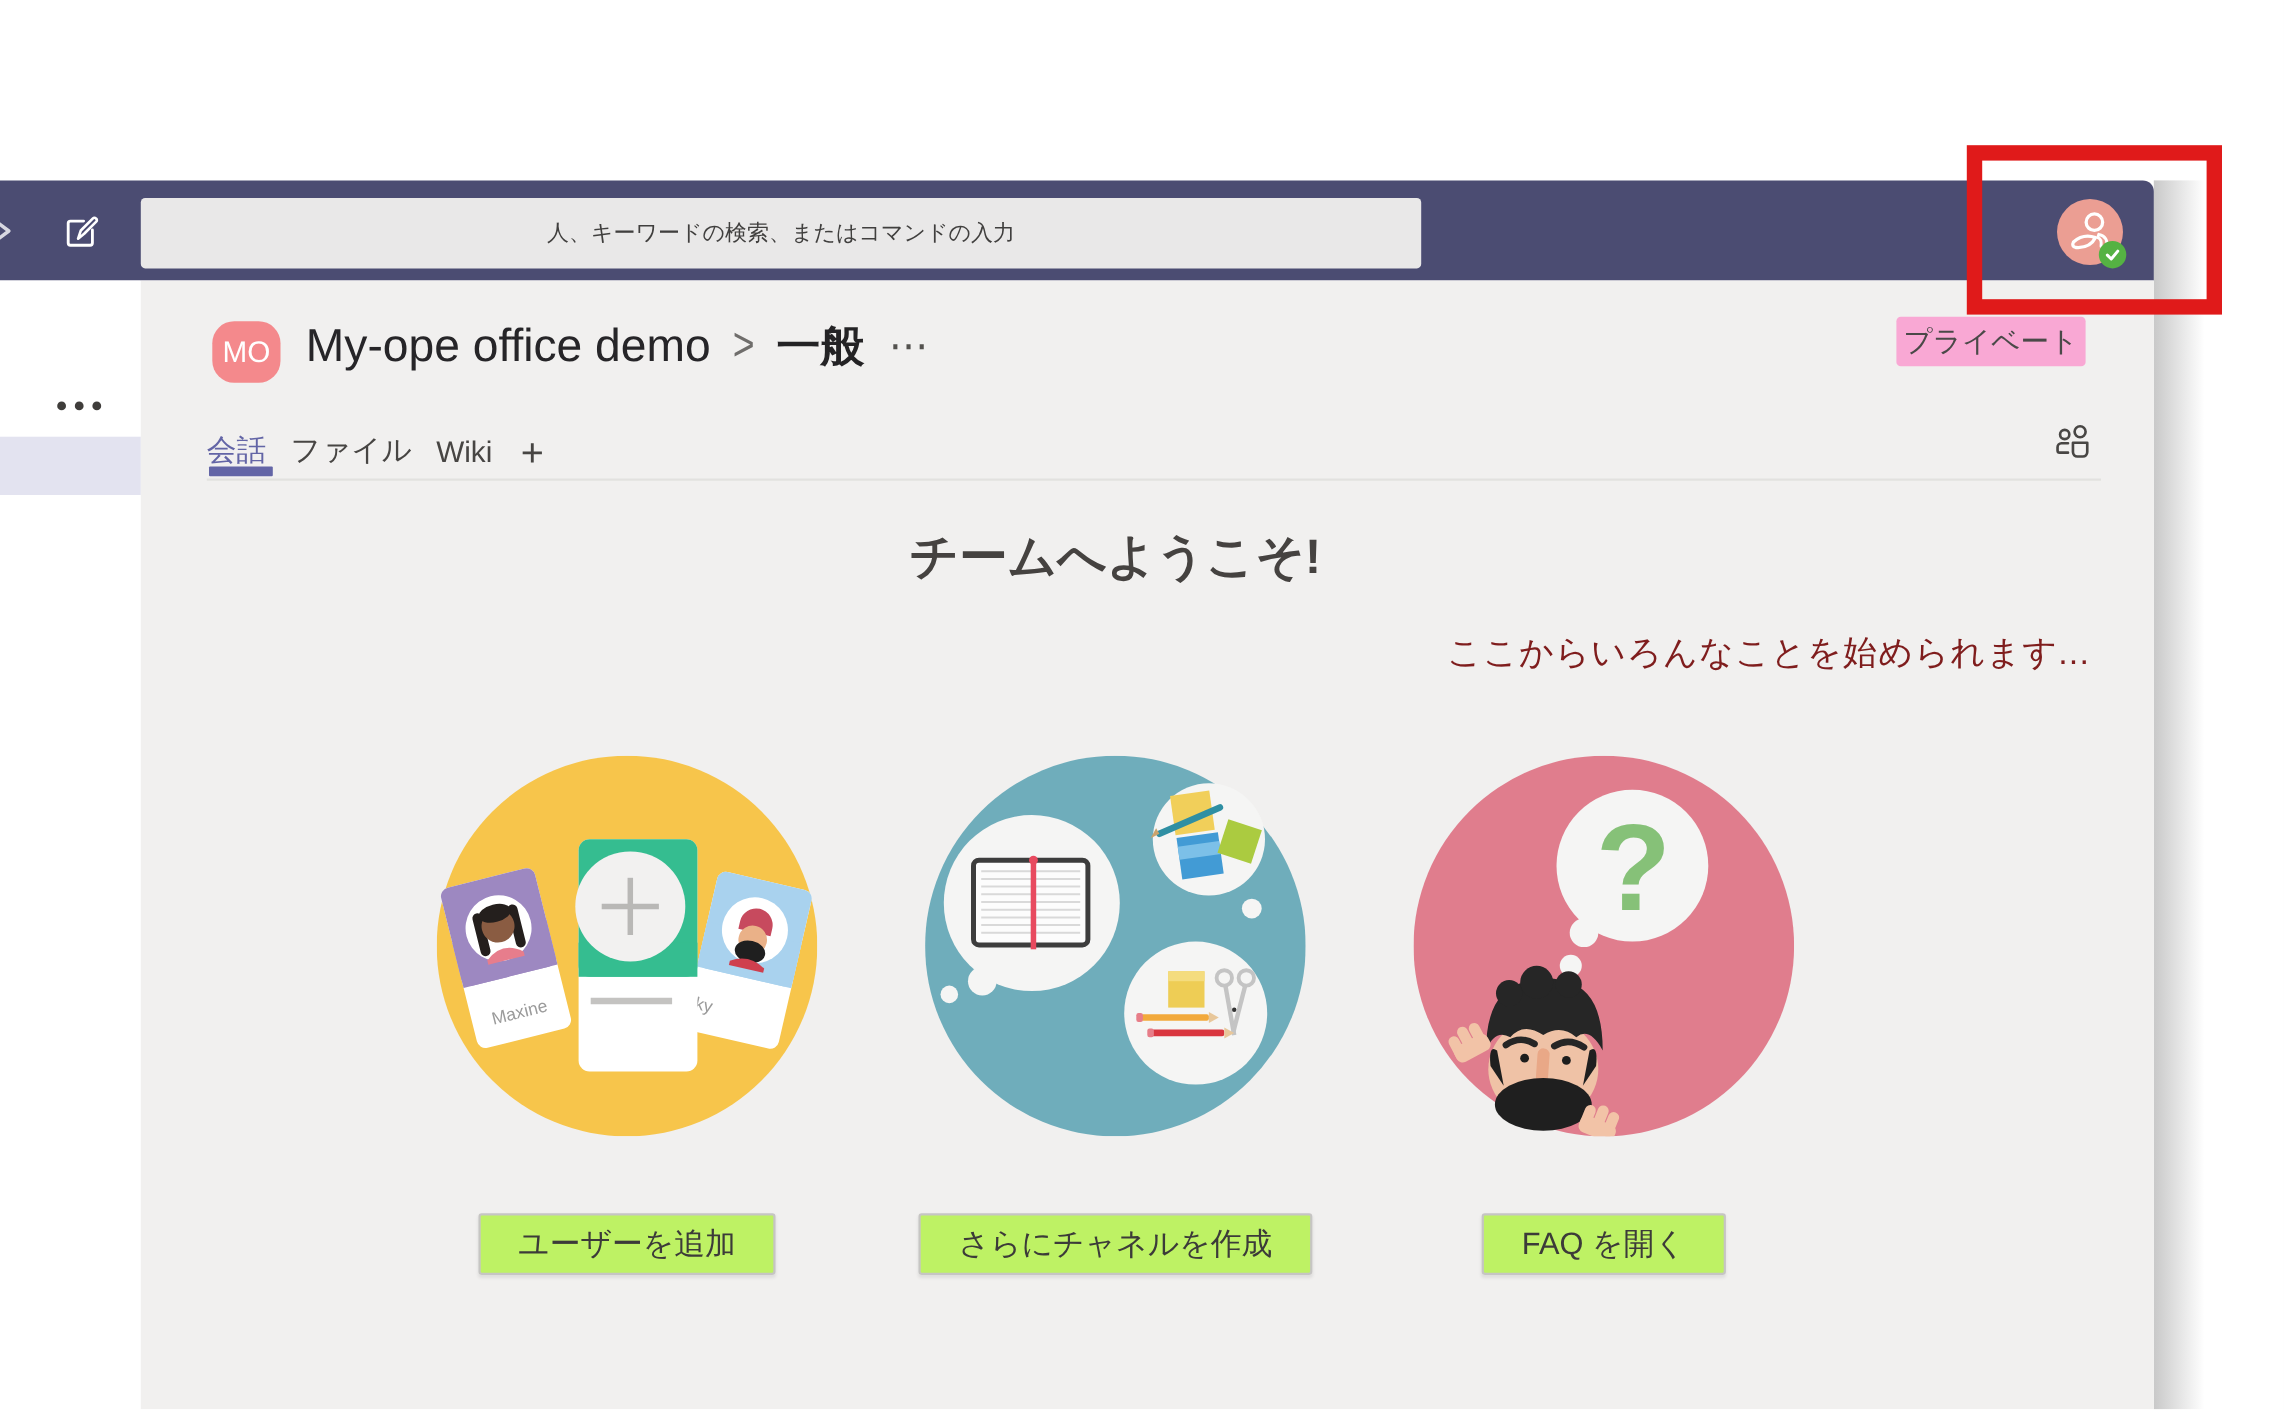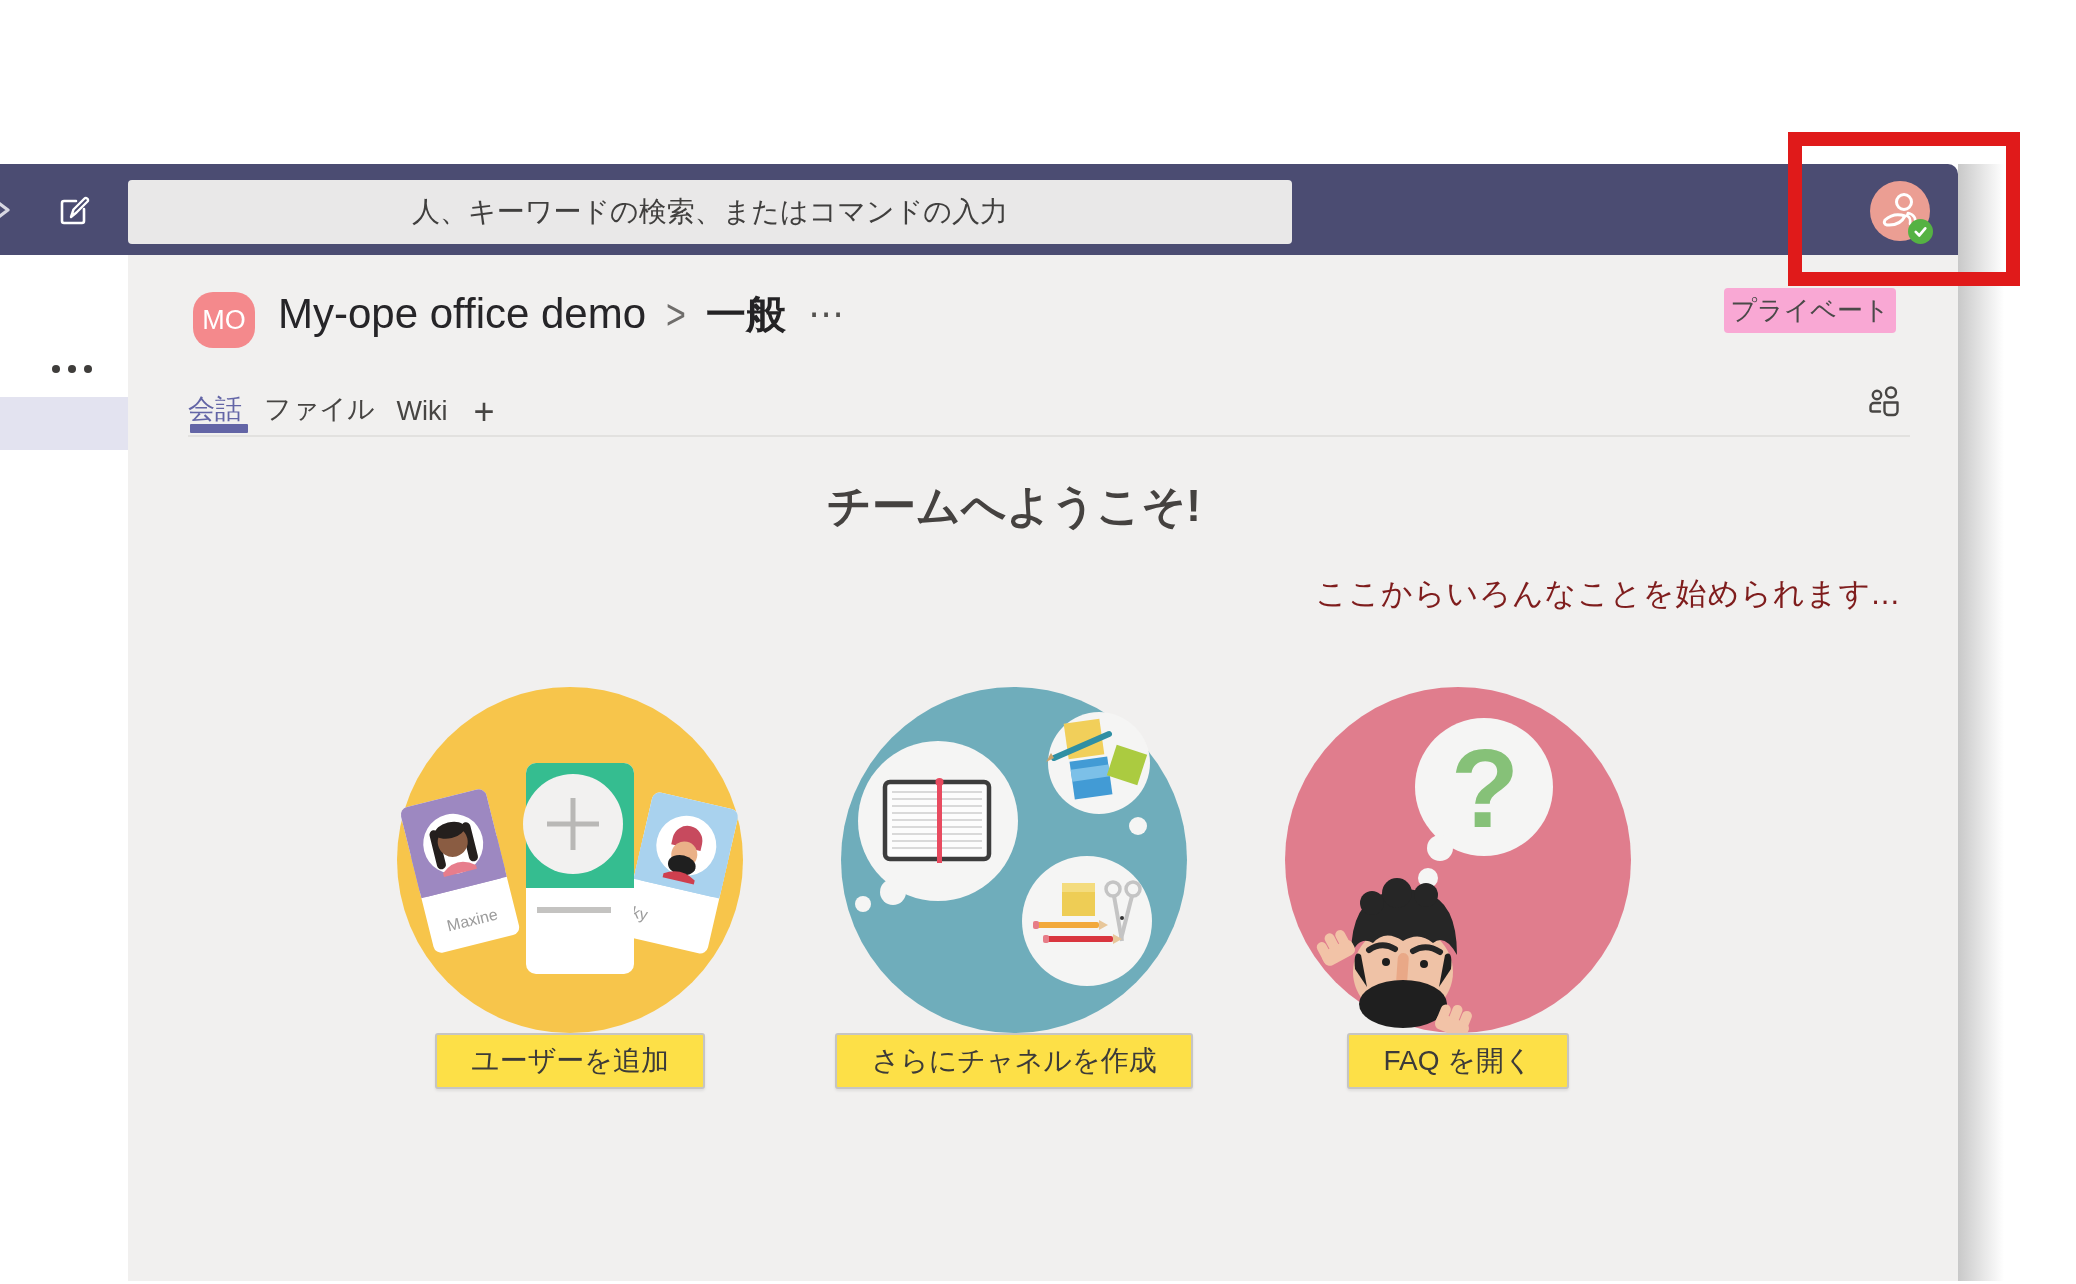--- a/index.html
+++ b/index.html
@@ -5,21 +5,21 @@
   html,body{margin:0;padding:0;background:#ffffff;}
   .page{position:relative;width:2076px;height:1284px;overflow:hidden;background:#ffffff;
         font-family:"Liberation Sans","DejaVu Sans",sans-serif;color:#333;}
 
   
   .appbar{position:absolute;left:0;top:164px;width:1958px;height:91px;background:#4b4c72;
           border-top-right-radius:10px;}
   .nav-chevron{position:absolute;left:-14px;top:30px;width:28px;height:32px;}
   .compose-btn{position:absolute;left:55px;top:28px;width:36px;height:36px;cursor:pointer;}
   .searchbox{position:absolute;left:128px;top:16px;width:1164px;height:64px;background:#e9e8e8;
-             border:none;border-radius:4px;font-size:28px;color:#403f3e;text-align:center;
+             border:none;border-radius:4px;font-size:20px;color:#403f3e;text-align:center;
              font-family:"Liberation Sans","DejaVu Sans",sans-serif;outline:none;box-sizing:border-box;}
   .searchbox::placeholder{color:#403f3e;text-align:center;opacity:1;}
   .avatar{position:absolute;left:1870px;top:17px;width:60px;height:60px;border-radius:50%;
           background:#eb9e93;cursor:pointer;}
   .avatar .badge{position:absolute;right:-3px;bottom:-3px;width:25px;height:25px;border-radius:50%;
           background:#55b243;display:flex;align-items:center;justify-content:center;}
 
   
   .win-shadow{position:absolute;left:1958px;top:164px;width:46px;height:1117px;
           background:linear-gradient(to right,rgba(60,60,60,0.28),rgba(255,255,255,0));}
@@ -59,21 +59,21 @@
 
   
   .welcome{position:absolute;left:0;top:0;width:1772px;height:1026px;}
   .welcome-title{position:absolute;top:222px;width:100%;text-align:center;font-size:44px;
           font-weight:bold;color:#454240;}
   .welcome-sub{position:absolute;top:318px;width:100%;text-align:right;font-size:31px;
           color:#7f1d1d;letter-spacing:1px;}
   .cards-row{position:absolute;top:432px;left:0;width:100%;display:flex;justify-content:center;gap:98px;}
   .card-col{width:346px;display:flex;flex-direction:column;align-items:center;}
   .card-col svg.illu{display:block;width:346px;height:346px;}
-  .action-btn{height:56px;padding:0 34px;background:#fde047;border:2px solid #c6c5c3;
+  .action-btn{margin-top:70px;height:56px;padding:0 34px;background:#bef264;border:2px solid #c6c5c3;
           border-radius:3px;font-size:28px;color:#3c3b39;display:flex;align-items:center;
           justify-content:center;cursor:pointer;box-shadow:0 2px 3px rgba(0,0,0,0.08);
           font-family:"Liberation Sans","DejaVu Sans",sans-serif;white-space:nowrap;}
 </style>
 </head>
 <body>
 
 <div class="page">
 
   <div class="appbar">

